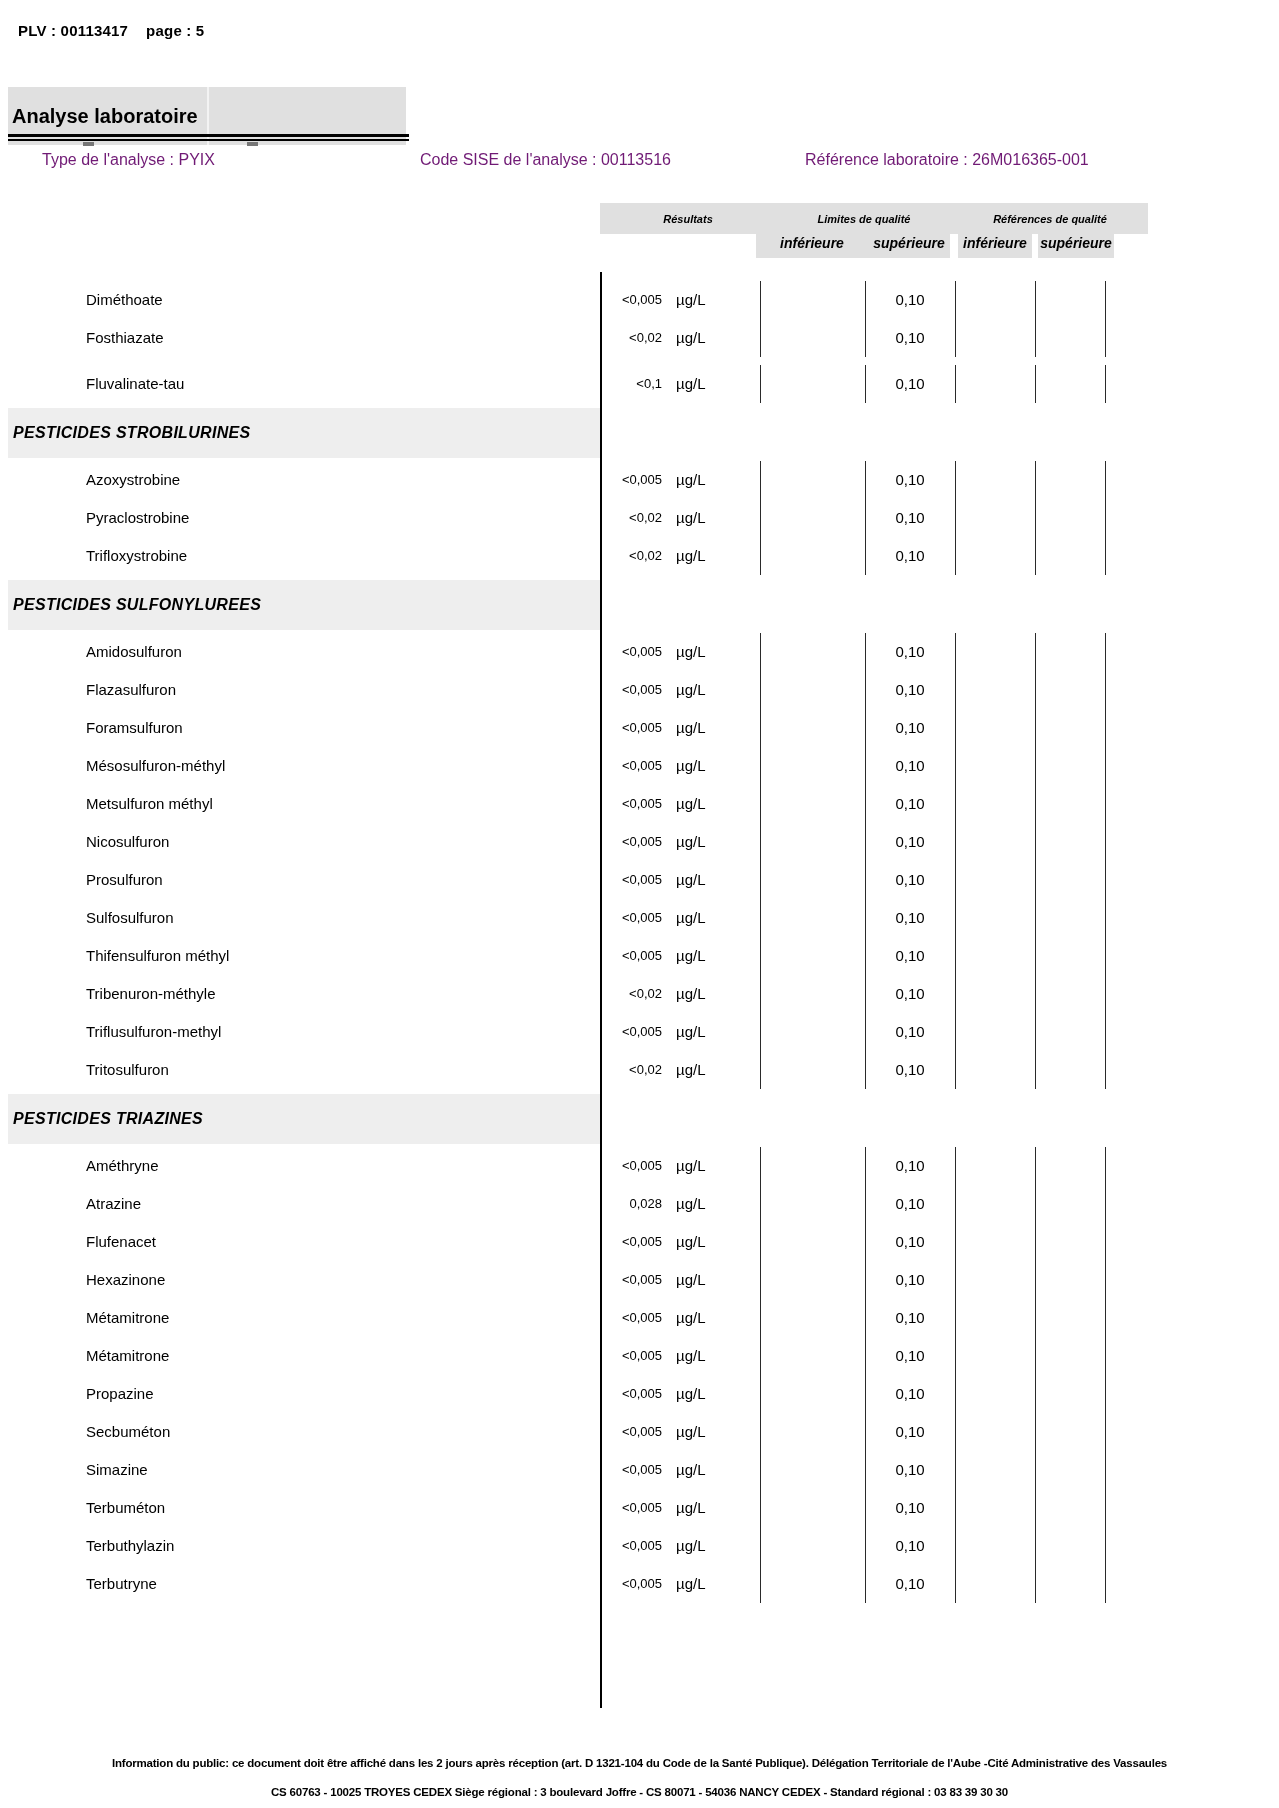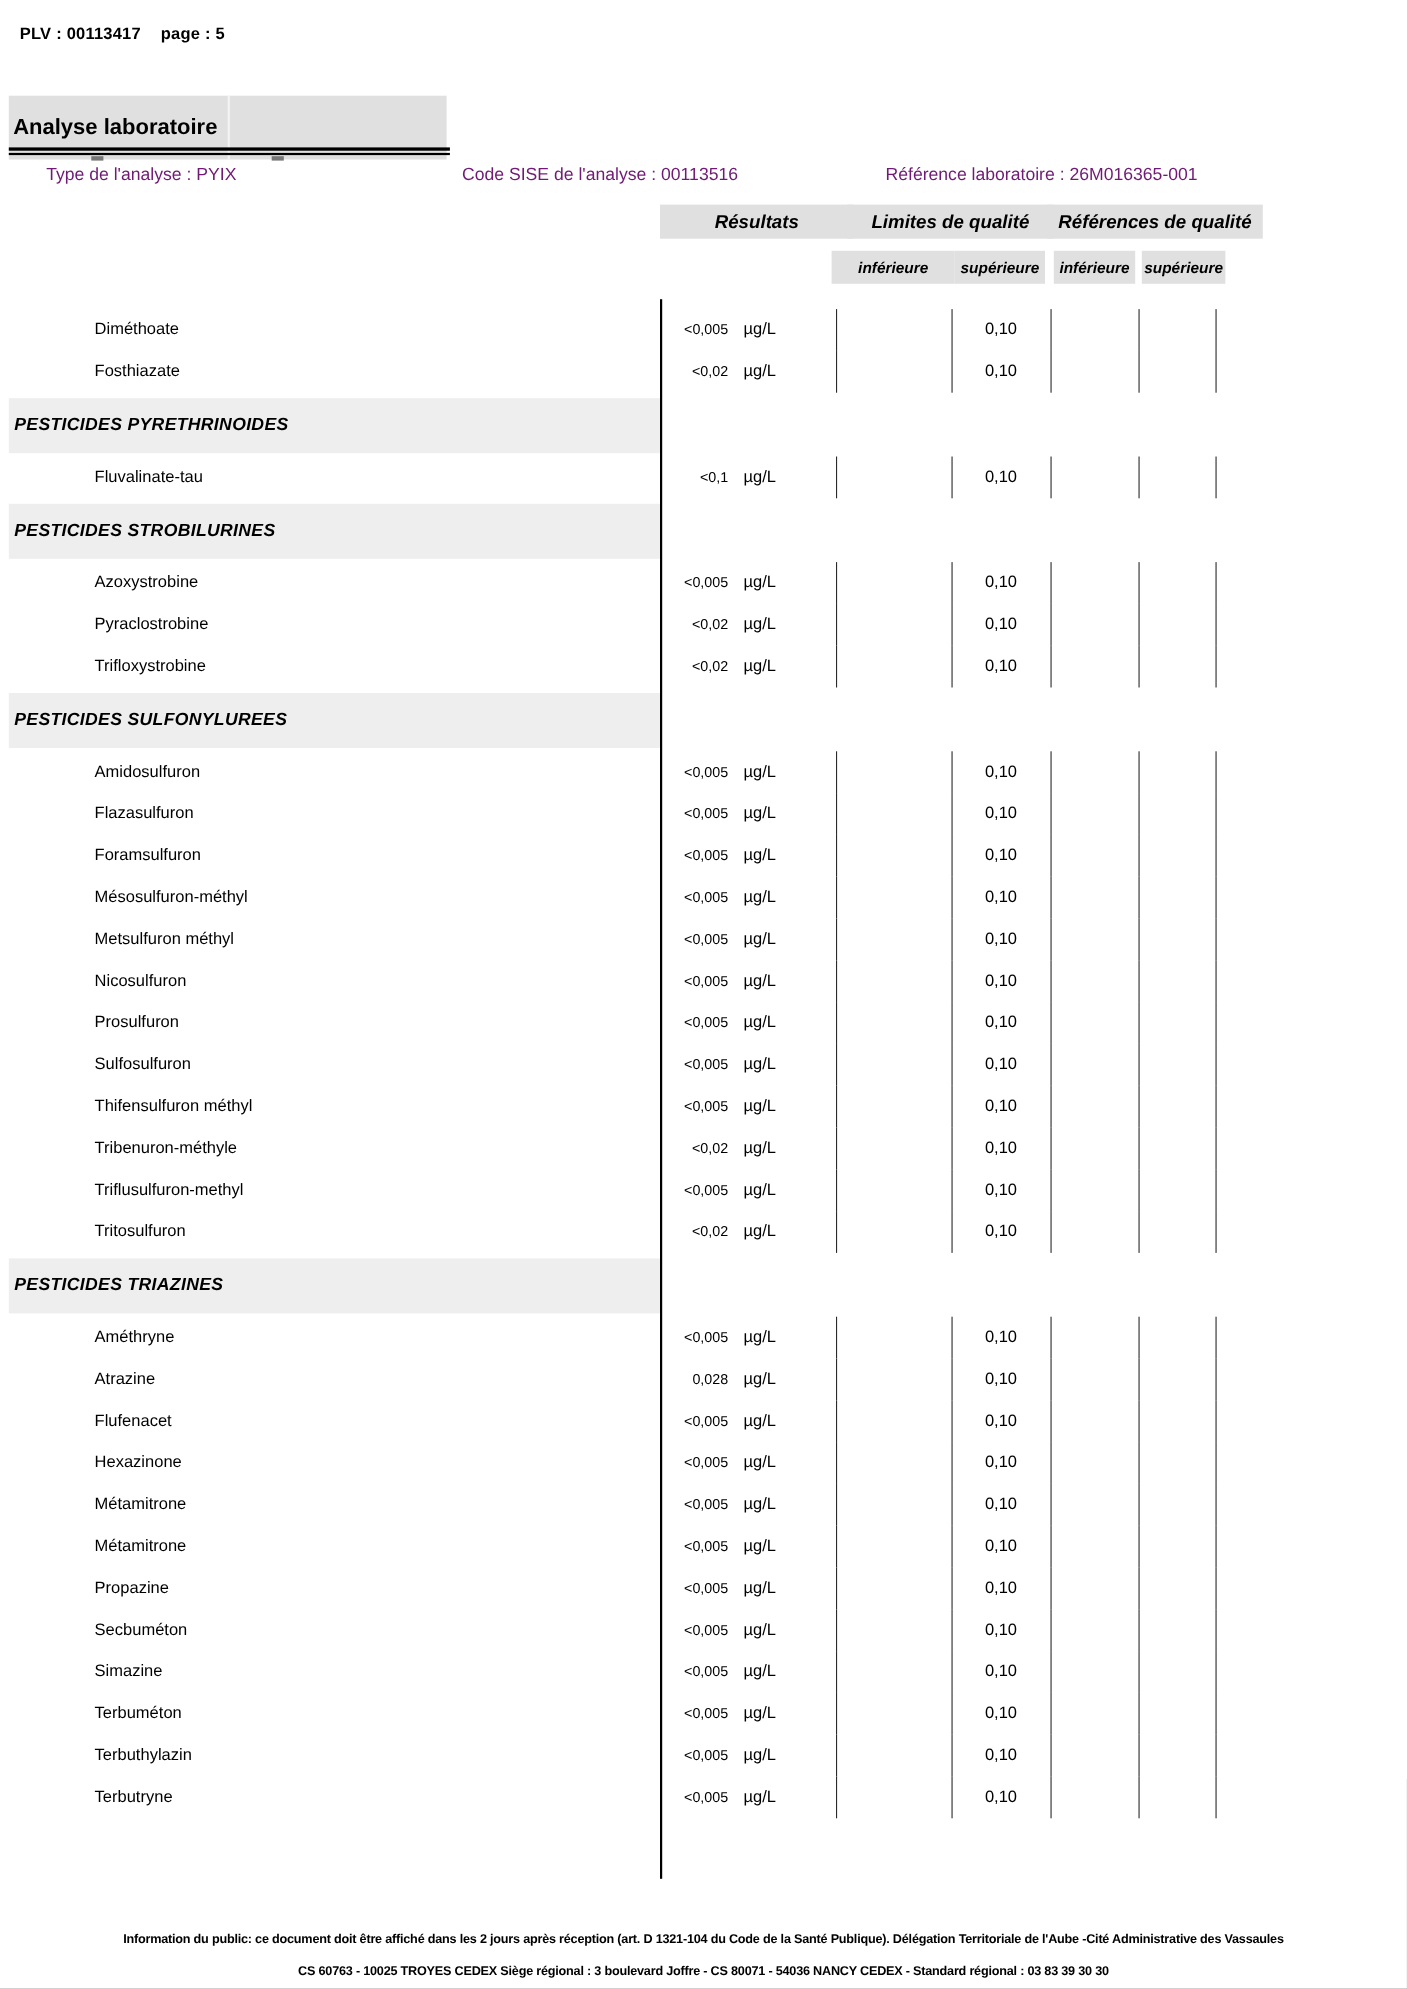--- a/index.html
+++ b/index.html
@@ -19,21 +19,21 @@
   #band .title{position:absolute;left:4px;top:50%;transform:translateY(-50%);
     font-size:20px;font-weight:bold;white-space:nowrap;}
   #dline1{left:8px;top:134px;width:401px;height:3px;background:#000;}
   #dline2{left:8px;top:139px;width:401px;height:2px;background:#000;}
   .nub{width:11px;height:4px;background:#777;top:142px;}
   
   .meta{top:151px;font-size:16px;color:#701a75;white-space:nowrap;}
   
   .hbox,.sbox{background:#e0e0e0;font-weight:bold;font-style:italic;
     display:flex;align-items:center;justify-content:center;white-space:nowrap;}
-  .hbox{top:186px;height:31px;font-size:17px;}
+  .hbox{top:203px;height:31px;font-size:11px;}
   .sbox{top:228px;height:30px;font-size:14px;}
   #h-res{left:600px;width:176px;}
   #h-lim{left:770px;width:188px;}
   #h-ref{left:952px;width:196px;}
   #s-li{left:756px;width:112px;}
   #s-ls{left:868px;width:82px;}
   #s-ri{left:958px;width:74px;}
   #s-rs{left:1038px;width:76px;}
   
   #vline{left:600px;top:272px;width:2px;height:1436px;background:#000;}
@@ -108,23 +108,20 @@
           <div class="val">&lt;0,02</div>
           <div class="unit">µg/L</div>
           <div class="limsup">0,10</div>
           <div class="tick t1"></div>
           <div class="tick t2"></div>
           <div class="tick t3"></div>
           <div class="tick t4"></div>
           <div class="tick t5"></div>
         </div>
       </div>
-      <div class="section-band">
-        <div class="section-title">PESTICIDES PYRETHRINOIDES</div>
-      </div>
       <div class="rows">
         <div class="row">
           <div class="name">Fluvalinate-tau</div>
           <div class="val">&lt;0,1</div>
           <div class="unit">µg/L</div>
           <div class="limsup">0,10</div>
           <div class="tick t1"></div>
           <div class="tick t2"></div>
           <div class="tick t3"></div>
           <div class="tick t4"></div>

